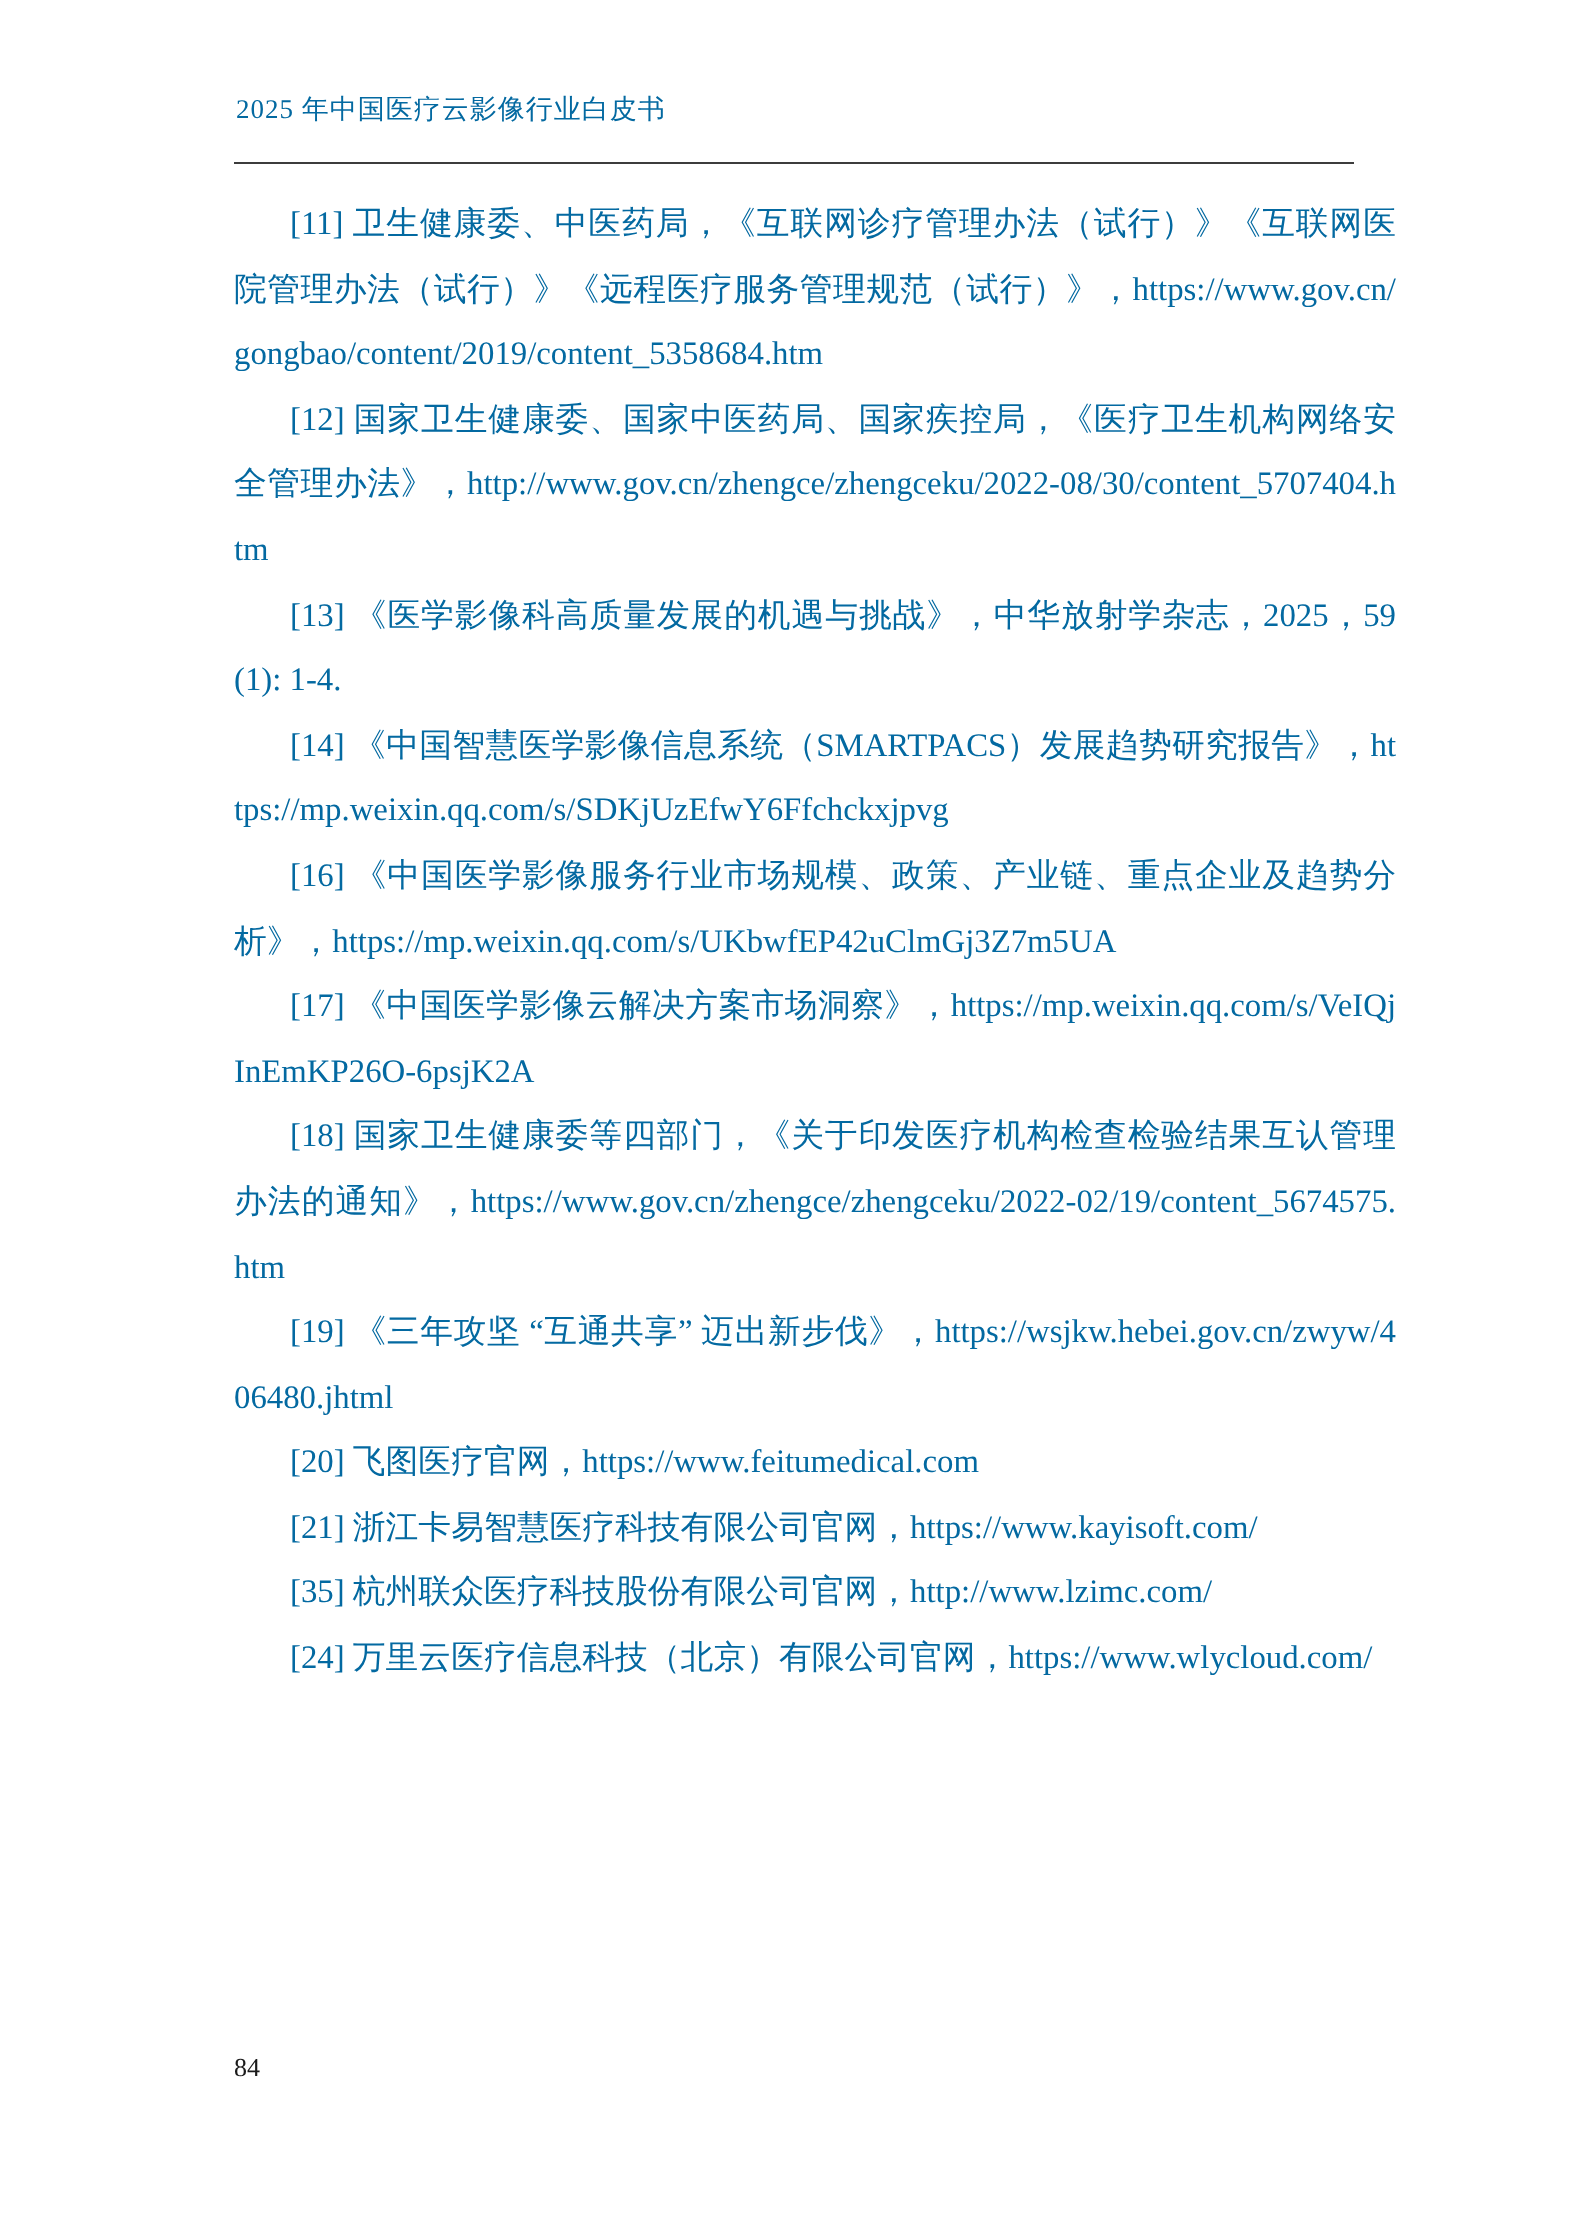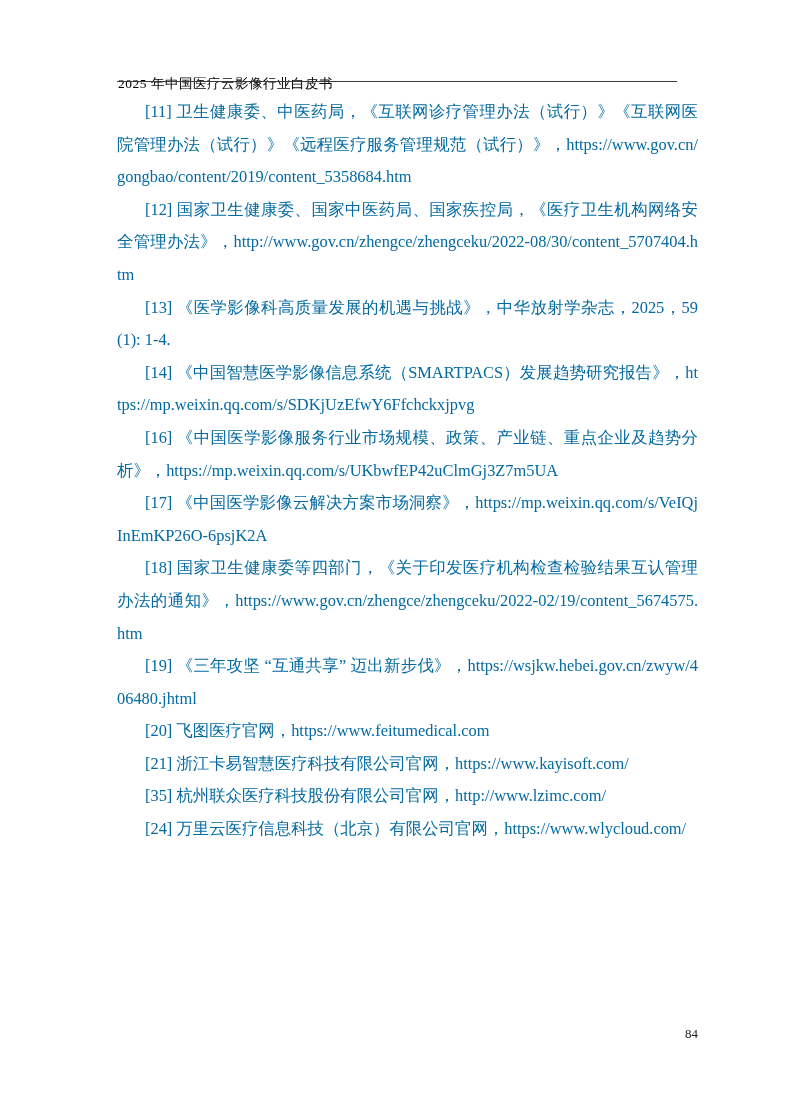--- a/index.html
+++ b/index.html
@@ -15,23 +15,22 @@
     overflow: hidden;
     font-family: "Liberation Serif", "DejaVu Serif", serif;
     color: #000000;
   }
   .page-header-title {
     position: absolute;
     left: 118px;
     top: 46px;
     font-size: 13.5px;
     letter-spacing: 0.5px;
-    color: #000000;
+    color: #0369a1;
     white-space: nowrap;
-    margin-top: 29px;
   }
   .header-rule {
     position: absolute;
     left: 117px;
     top: 81px;
     width: 560px;
     height: 0;
     border-top: 1.6px solid #3c3c3c;
   }
   .references {
@@ -47,21 +46,21 @@
     text-align: justify;
     text-indent: 28px;
     word-break: break-all;
     color: #0369a1;
   }
   .page-footer {
     position: absolute;
     left: 117px;
     top: 1026px;
     width: 581px;
-    text-align: right;
+    text-align: left;
     font-size: 13px;
     color: #1a1a1a;
   }
 </style>
 </head>
 <body>
 
 <div class="page">
 
   <header>

